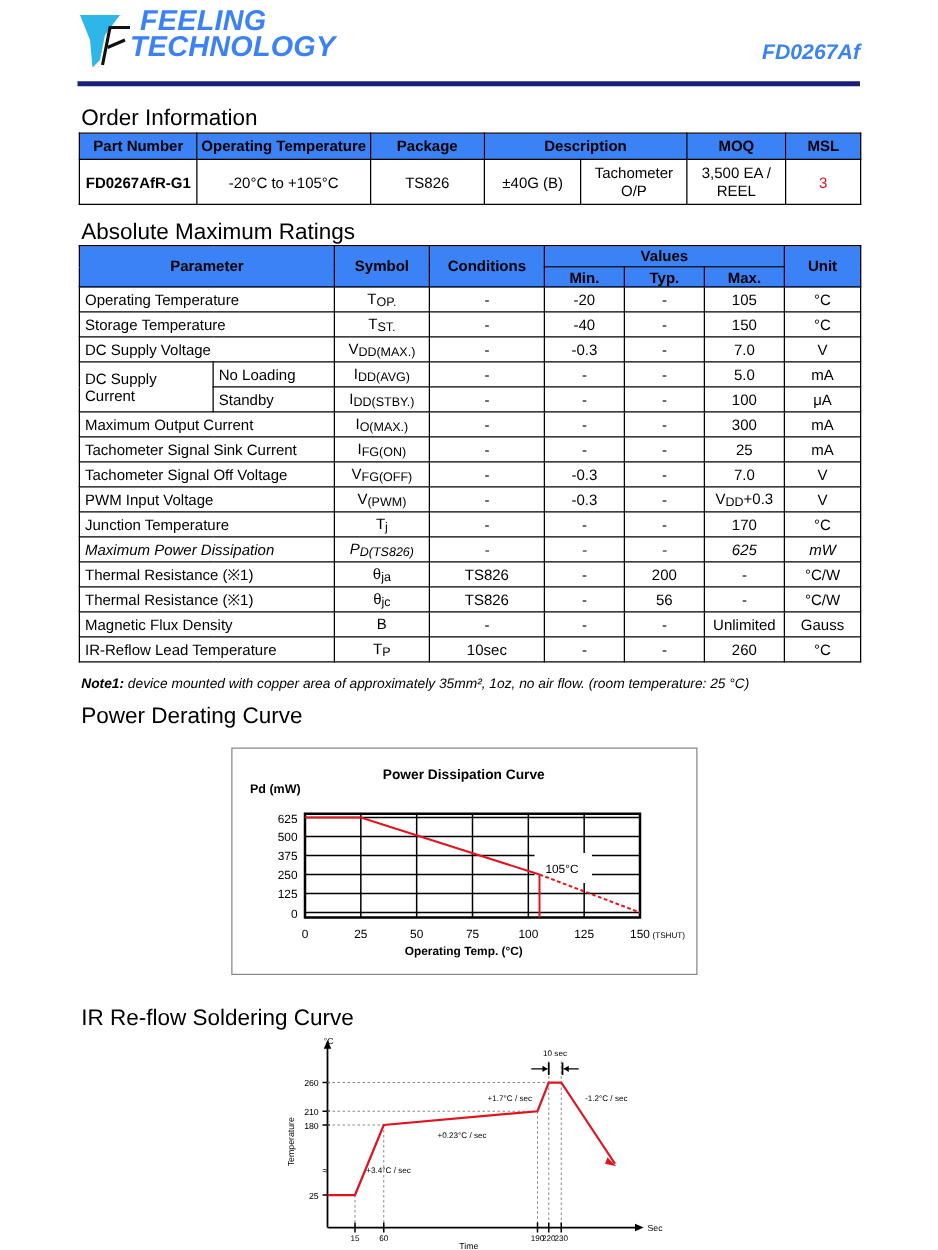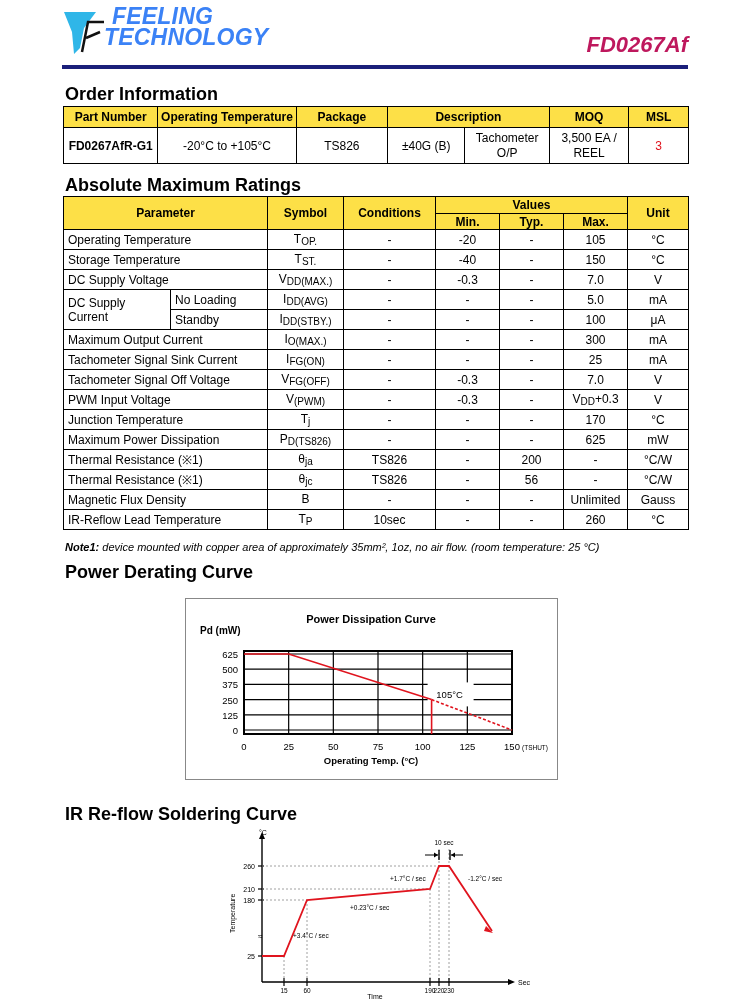--- a/index.html
+++ b/index.html
@@ -1,24 +1,24 @@
 <!DOCTYPE html>
 <html><head>
 <meta charset="utf-8">
 <style>
   html, body { margin:0; padding:0; background:#fff; }
   body { width:750px; height:1000px; position:relative; overflow:hidden; font-family:"Liberation Sans", sans-serif; color:#000; }
   .logo { position:absolute; left:62px; top:6px; width:230px; height:54px; }
   .logo-mark { position:absolute; left:0; top:2px; width:46px; height:48px; }
   .logo-text { position:absolute; left:42px; top:0; font-weight:bold; font-style:italic; color:#3b82f6; font-size:23px; line-height:21px; letter-spacing:0.2px; }
-  .doc-id { position:absolute; right:62px; top:32px; font-weight:bold; font-style:italic; color:#be185d; font-size:22px; }
+  .doc-id { position:absolute; right:62px; top:32px; font-weight:bold; font-style:italic; color:#3b82f6; font-size:17px; }
   .header-rule { position:absolute; left:62px; top:65px; width:626px; height:4px; background:#1a1f7a; }
-  h2 { position:absolute; left:65px; margin:0; font-size:18px; font-weight:bold; }
+  h2 { position:absolute; left:65px; margin:0; font-size:18px; font-weight:normal; }
   table { position:absolute; border-collapse:collapse; font-size:12px; }
-  th { background:#fde047; font-weight:bold; border:1px solid #000; padding:0; text-align:center; }
+  th { background:#3b82f6; font-weight:bold; border:1px solid #000; padding:0; text-align:center; }
   td { border:1px solid #000; padding:0 4px; text-align:center; }
   td.l { text-align:left; }
   .red { color:#e0141e; }
   sub { font-size:10px; vertical-align:-2px; }
   .note { position:absolute; left:65px; top:541px; font-size:11px; font-style:italic; }
   .note b { font-style:italic; }
   svg text { font-family:"Liberation Sans", sans-serif; }
 </style>
 </head>
 <body>
@@ -161,21 +161,21 @@
       </tr>
       <tr style="height: 20px;">
         <td class="l" colspan="2">Junction Temperature</td>
         <td><span>T</span><sub>j</sub></td>
         <td>-</td>
         <td>-</td>
         <td>-</td>
         <td>170</td>
         <td>°C</td>
       </tr>
-      <tr style="height: 20px;">
+      <tr style="height: 20px; font-style: italic;">
         <td class="l" colspan="2">Maximum Power Dissipation</td>
         <td><span>P</span><sub>D(TS826)</sub></td>
         <td>-</td>
         <td>-</td>
         <td>-</td>
         <td>625</td>
         <td>mW</td>
       </tr>
       <tr style="height: 20px;">
         <td class="l" colspan="2">Thermal Resistance (※1)</td>

